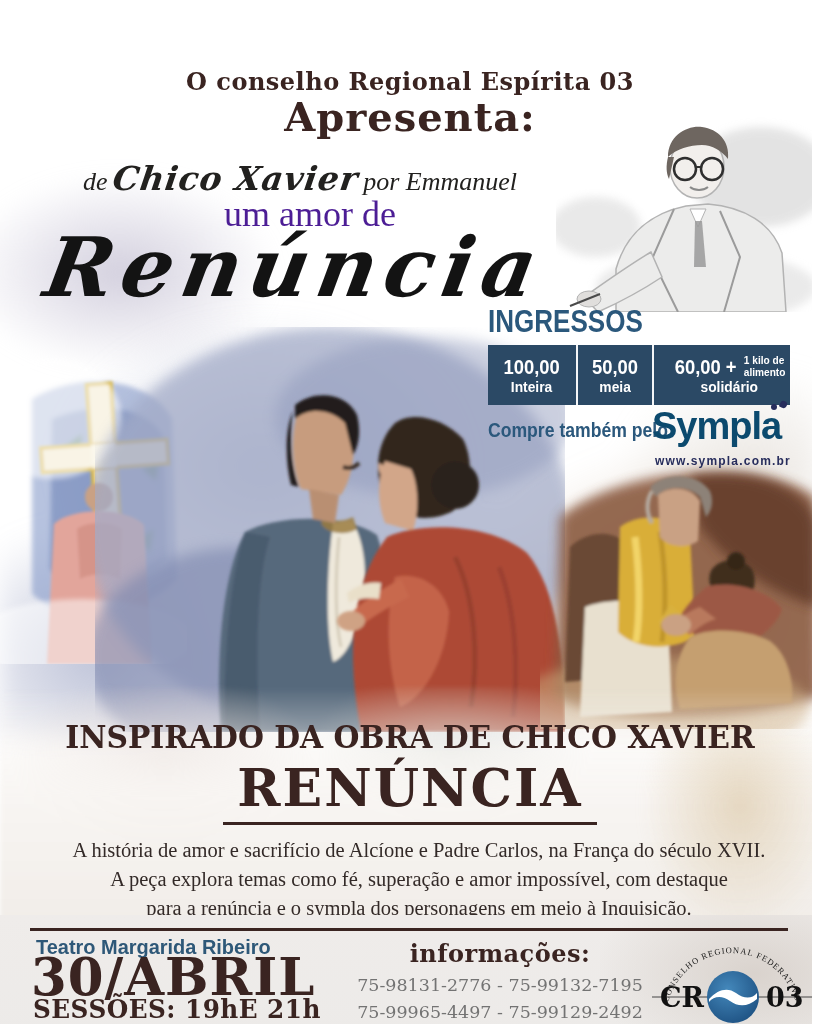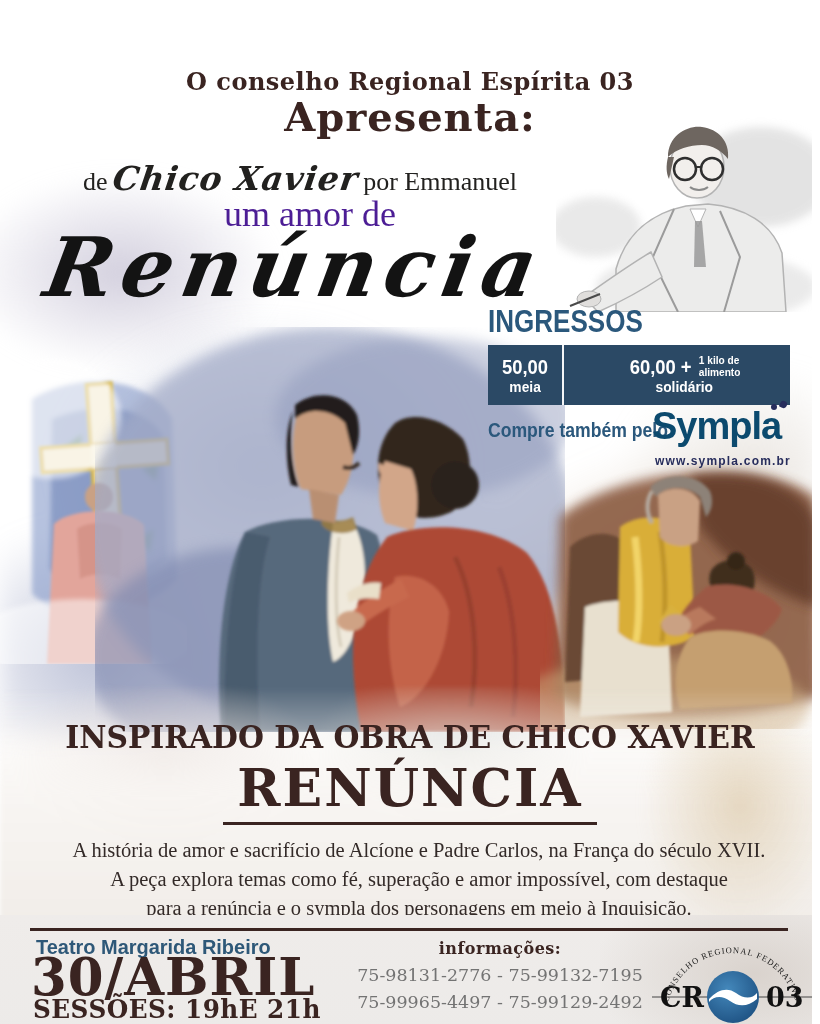--- a/index.html
+++ b/index.html
@@ -50,21 +50,21 @@
 
   
   .maroon { color:#3a2421; }
   .serif-bold { font-family:"DejaVu Serif", serif; font-weight:bold; }
   .sans-cond { font-family:"Liberation Sans", sans-serif; font-weight:bold; }
 
   .hdr-line1 { left:0; top:30px; width:820px; text-align:center; font-size:24px; letter-spacing:.5px; }
   .hdr-line2 { left:0; top:56px; width:820px; text-align:center; font-size:40px; letter-spacing:1px; }
 
   .byline { left:60px; top:122px; width:480px; text-align:center; color:#22211f; }
-  .byline .de, .byline .por { font-family:"Liberation Serif", serif; font-size:26px; }
+  .byline .de, .byline .por { font-family:"Liberation Serif", serif; font-size:26px;font-style:italic; }
   .byline .sig { font-family:"DejaVu Serif", serif; font-style:italic; font-weight:bold;
                  font-size:33px; letter-spacing:1px; transform:skewX(-8deg); display:inline-block; }
   .amor { left:40px; top:156px; width:540px; text-align:center; font-family:"Liberation Serif", serif;
           font-size:36px; color:#4c1d95; }
   .script-title { left:-5px; top:182px; width:600px; text-align:center;
           font-family:"DejaVu Serif", serif; font-style:italic; font-weight:bold;
           font-size:82px; color:#131313; letter-spacing:8px; transform:skewX(-10deg); }
 
   .ingressos-h { left:488px; top:267px; font-size:31px; color:#2b587c;
                  transform:scaleX(.84); transform-origin:left; letter-spacing:0; }
@@ -99,21 +99,21 @@
   .footer-rule { left:30px; top:891px; width:758px; height:2.5px; background:#3a2421; }
   .venue { left:36px; top:898px; font-family:"Liberation Sans", sans-serif; font-weight:bold;
            font-size:21px; color:#2e5878; transform:scaleX(.95); transform-origin:left; }
   .date-line { left:31px; top:913px; font-size:53px; letter-spacing:1px; line-height:52px;
                transform:scaleX(.97); transform-origin:left; }
   .sessions { left:33px; top:957px; font-size:26px; letter-spacing:.5px;
               transform:scaleX(.95); transform-origin:left; }
   .address { left:33px; top:988px; font-size:23px; color:#2e5878; }
 
   .info-col { left:350px; top:902px; width:300px; text-align:center; }
-  .info-h { font-size:16px; letter-spacing:.5px; }
+  .info-h { font-size:24px; letter-spacing:.5px; }
   .phone { font-family:"DejaVu Serif", serif; font-size:17.5px; color:#737373; margin-top:7px; }
 
   .cr-logo { left:646px; top:900px; }
 </style>
 </head>
 <body>
 
 <div class="poster">
 
   <div class="abs wash-title-left"></div>
@@ -256,20 +256,24 @@
   <div class="abs byline">
     <span class="de">de</span>
     <span class="sig">Chico Xavier</span>
     <span class="por">por Emmanuel</span>
   </div>
   <div class="abs amor">um amor de</div>
   <div class="abs script-title">Renúncia</div>
 
   <div class="abs ingressos-h sans-cond">INGRESSOS</div>
   <div class="abs price-box">
+    <div class="price-col c1">
+      <div class="price-num">100,00</div>
+      <div class="price-lbl">Inteira</div>
+    </div>
     <div class="price-col c2">
       <div class="price-num">50,00</div>
       <div class="price-lbl">meia</div>
     </div>
     <div class="price-col c3">
       <div class="c3-top">
         <span class="price-num">60,00 +</span>
         <span class="c3-extra">
           <div>1 kilo de</div>
           <div>alimento</div>

